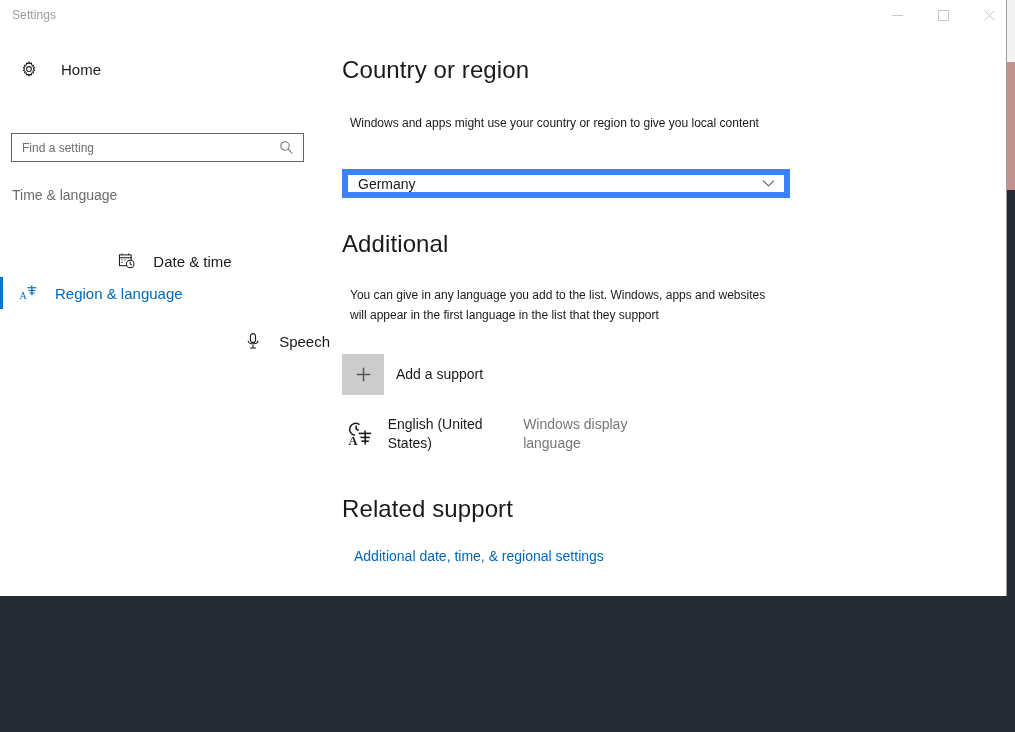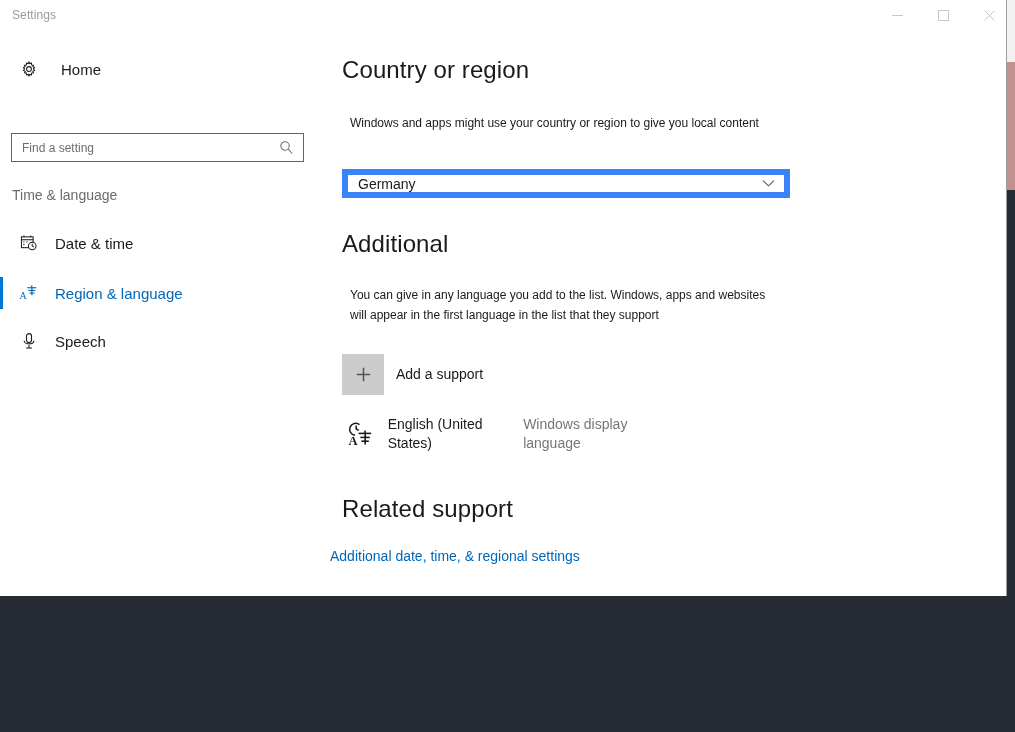--- a/index.html
+++ b/index.html
@@ -182,23 +182,23 @@
     justify-content: center;
     margin-left: 6px;
   }
   .nav-item .nav-label {
     font-size: 15px;
     color: #1a1a1a;
     margin-left: 3px;
   }
   .nav-item.selected .nav-label { color: #0067b8; }
 
-  #nav-item-0 { top: 189px; }
+  #nav-item-0 { top: 207px; justify-content: center; }
   #nav-item-1 { top: 239px; }
-  #nav-item-2 { top: 287px; }
+  #nav-item-2 { top: 287px; justify-content: flex-end; }
 
   
   #content-pane {
     position: absolute;
     left: 330px;
     top: 32px;
     width: 676px;
     height: 700px;
     background: #ffffff;
   }
@@ -308,21 +308,21 @@
   #language-sub {
     font-size: 14px;
     color: #767676;
     line-height: 19px;
   }
 
   #related-title { top: 463px; }
 
   #related-link {
     position: absolute;
-    left: 0;
+    left: 24px;
     top: 516px;
     font-size: 14px;
     color: #0067b8;
     text-decoration: none;
     cursor: default;
   }
 </style>
 </head>
 <body>
 

